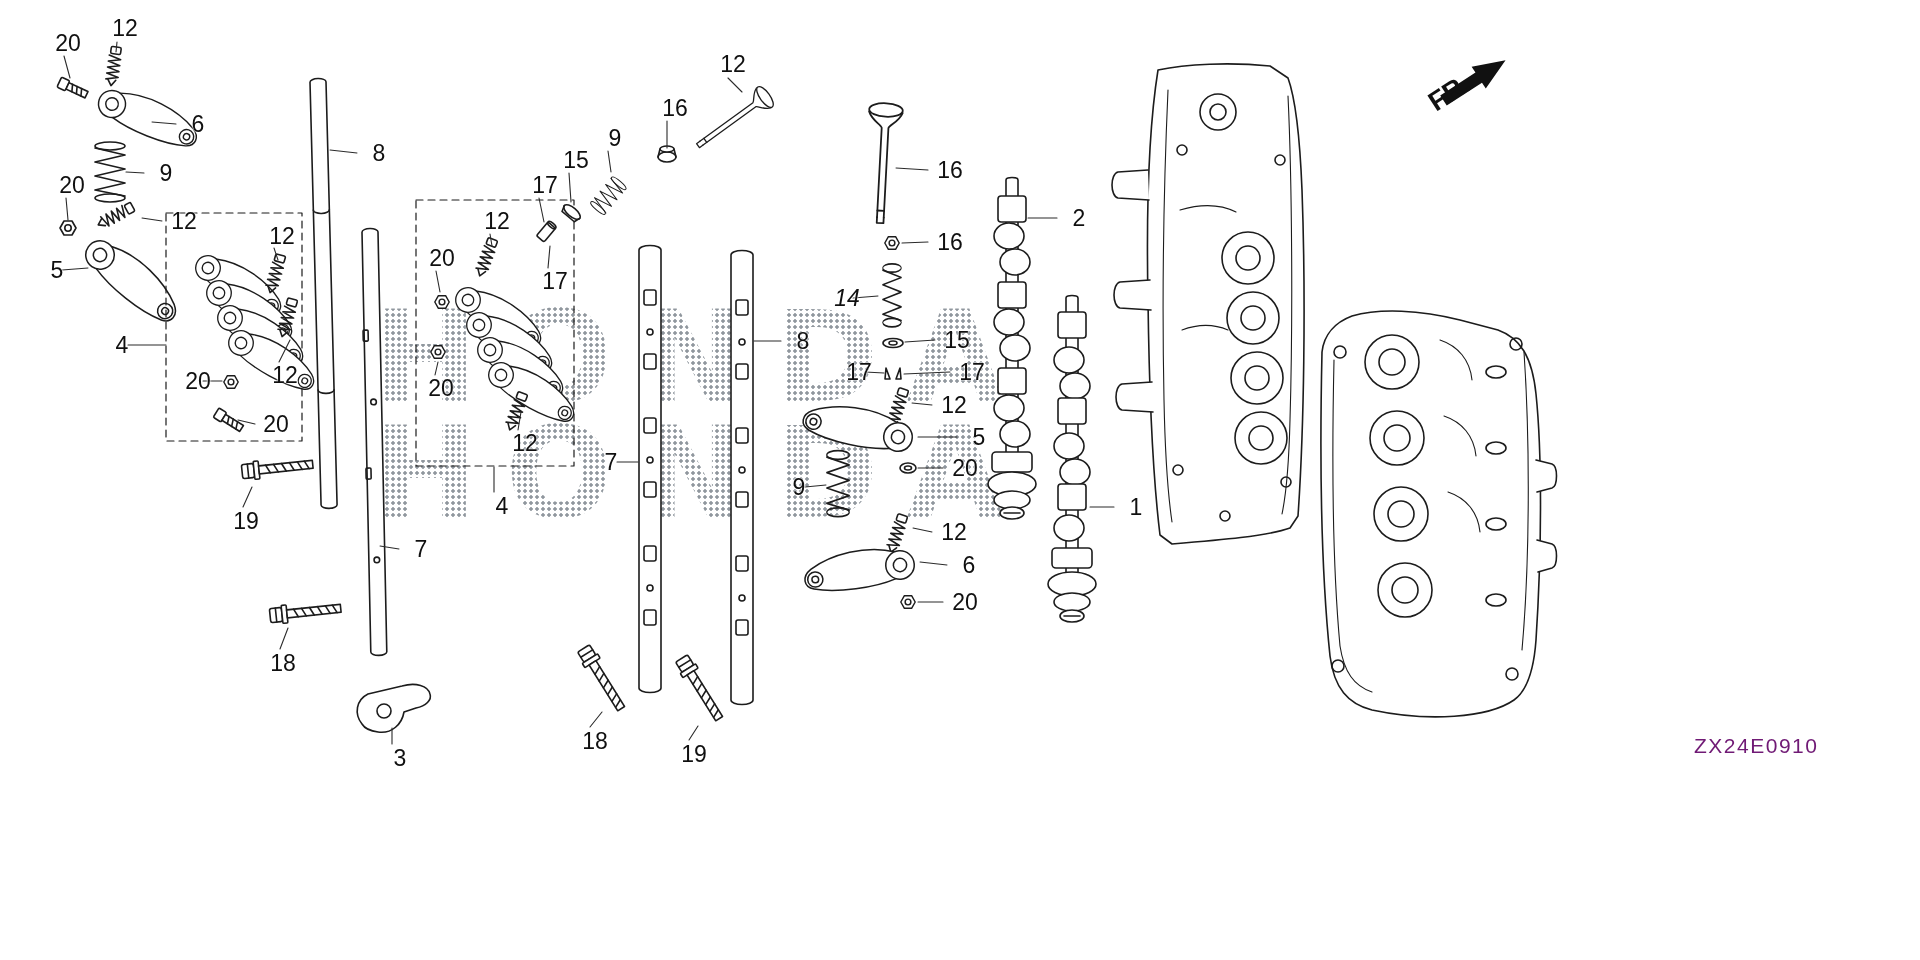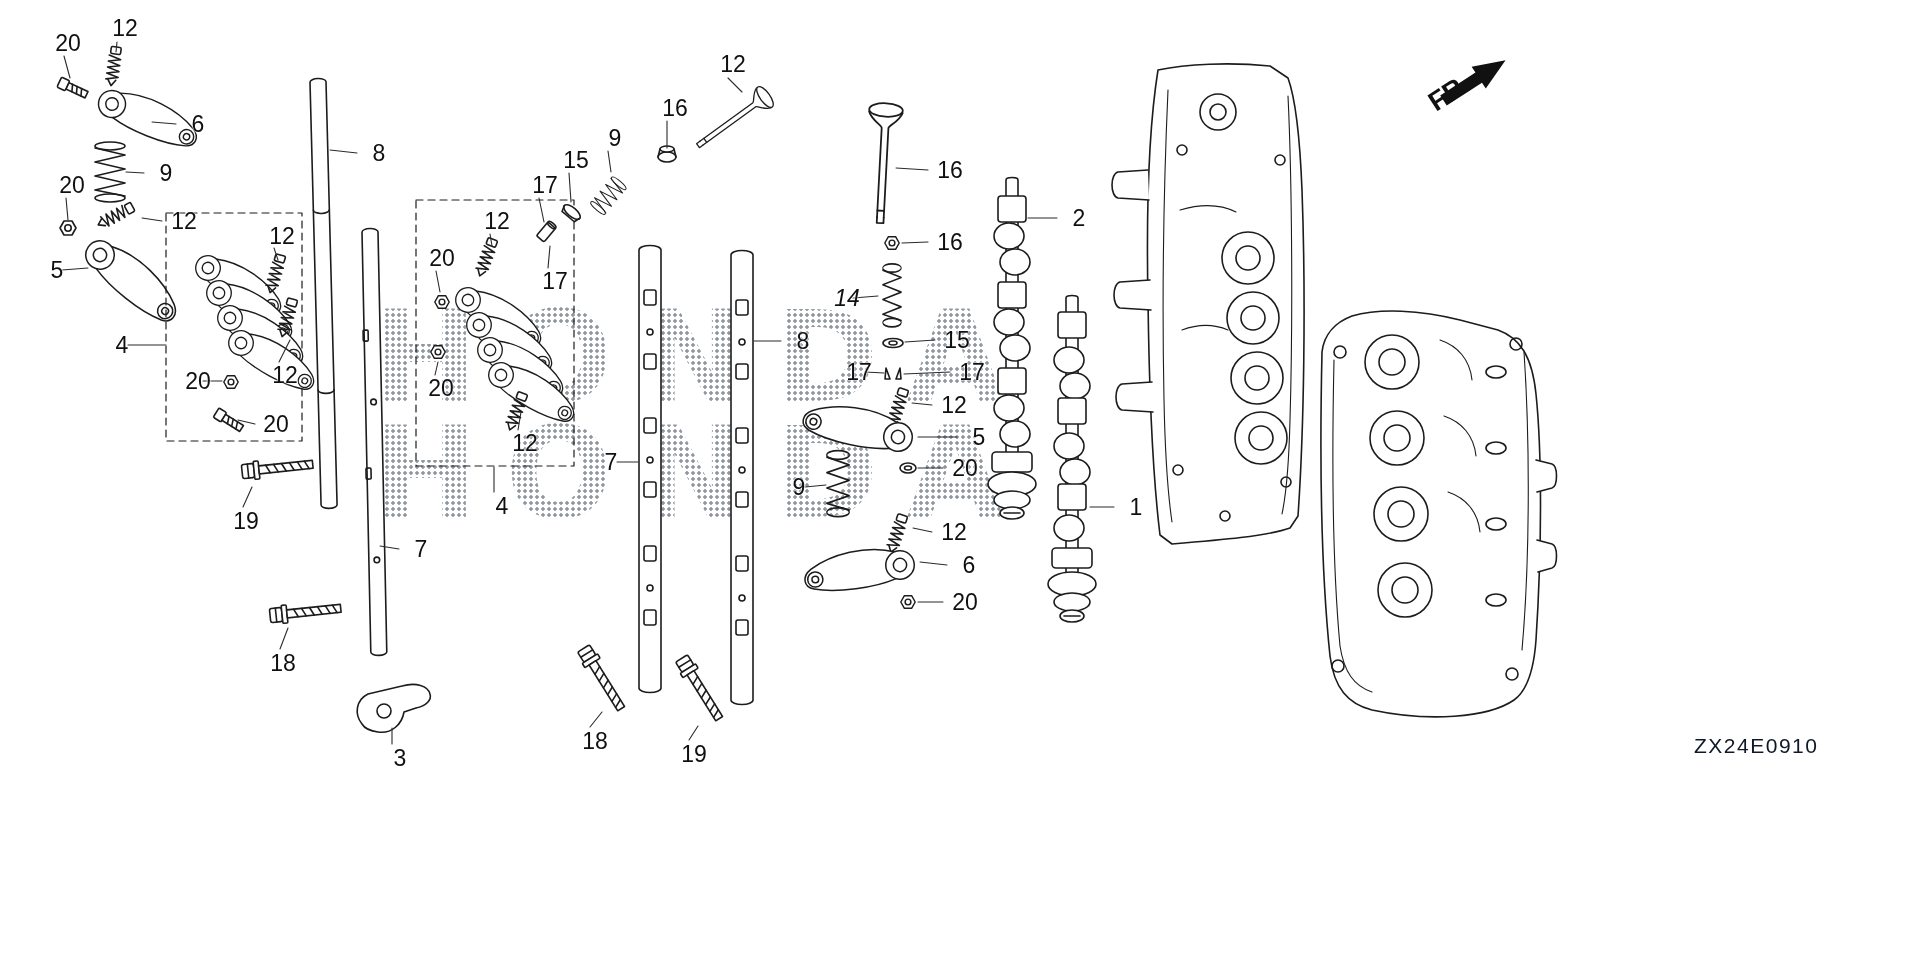--- a/index.html
+++ b/index.html
@@ -14,21 +14,21 @@
     .wm{color:transparent;
         background:radial-gradient(circle,rgba(125,133,141,.85) 1.5px,transparent 1.9px) 0 0/6px 6px;
         -webkit-background-clip:text;background-clip:text}
   }
   svg.art{position:absolute;left:0;top:0;z-index:1}
   #callouts{position:absolute;left:8px;top:0;width:100%;height:100%;z-index:2}
   .callout{position:absolute;transform:translate(-50%,-50%);
            font:23px/1 "Liberation Sans",sans-serif;color:#101010;cursor:pointer;
            text-shadow:0 0 2px #fff,0 0 2px #fff;user-select:none}
   .code{position:absolute;left:1694px;top:735px;z-index:2;
-        font:21px/1 "Liberation Sans",sans-serif;letter-spacing:1.5px;color:#0f172a}
+        font:21px/1 "Liberation Sans",sans-serif;letter-spacing:1.5px;color:#701a75}
 </style>
 </head>
 <body>
 
 <div class="stage">
 
   <div class="watermark">
     <span class="wm">HONDA</span>
     <span class="wm">HONDA</span>
   </div>

